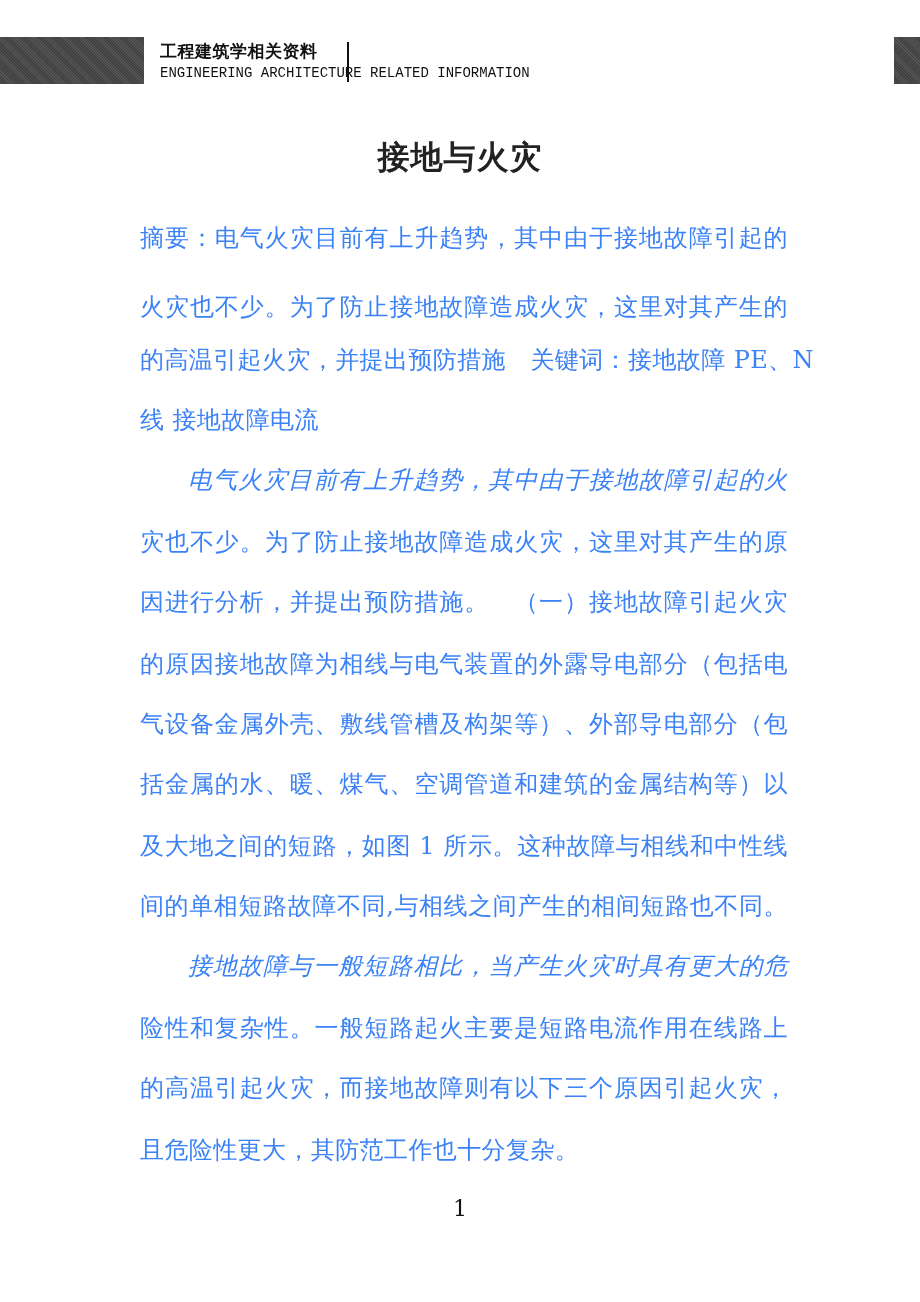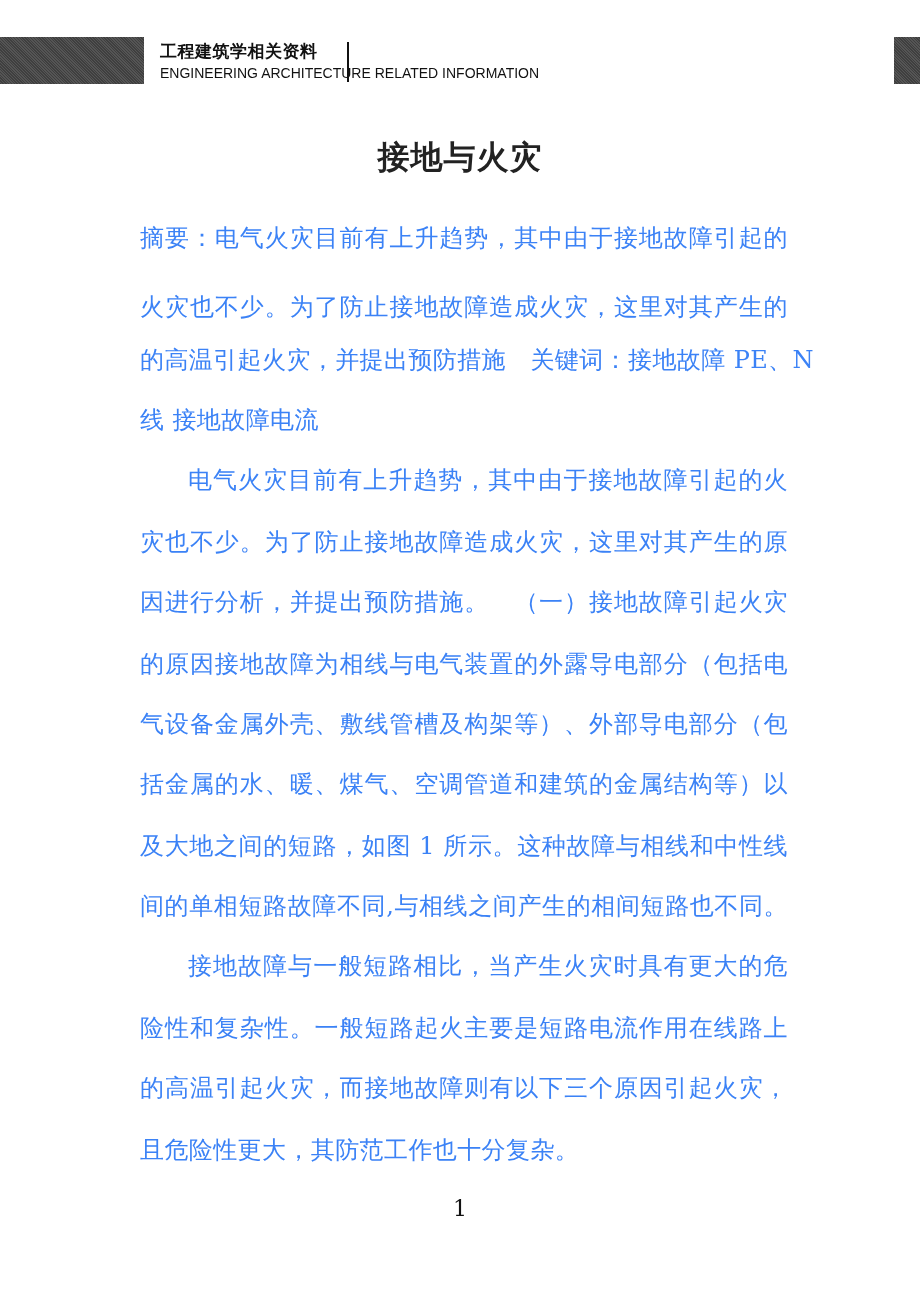--- a/index.html
+++ b/index.html
@@ -41,21 +41,21 @@
       font-weight: bold;
       font-size: 17px;
       letter-spacing: 0.5px;
       color: #111111;
       white-space: nowrap;
     }
     .header-title-en {
       position: absolute;
       left: 160px;
       top: 65px;
-      font-family: Liberation Sans, sans-serif;
+      font-family: Liberation Mono, monospace;
       font-size: 14px;
       color: #111111;
       white-space: nowrap;
     }
     .header-divider {
       position: absolute;
       left: 347px;
       top: 42px;
       width: 2px;
       height: 40px;
@@ -84,20 +84,21 @@
       color: #3b82f6;
       letter-spacing: 0.4px;
     }
     .line.justify {
       text-align: justify;
       text-align-last: justify;
     }
     .line.indent {
       padding-left: 48px;
       width: 600px;
+      font-style: italic;
     }
     .page-number {
       position: absolute;
       left: 0;
       width: 920px;
       top: 1196px;
       text-align: center;
       font-size: 22px;
       color: #111111;
     }

